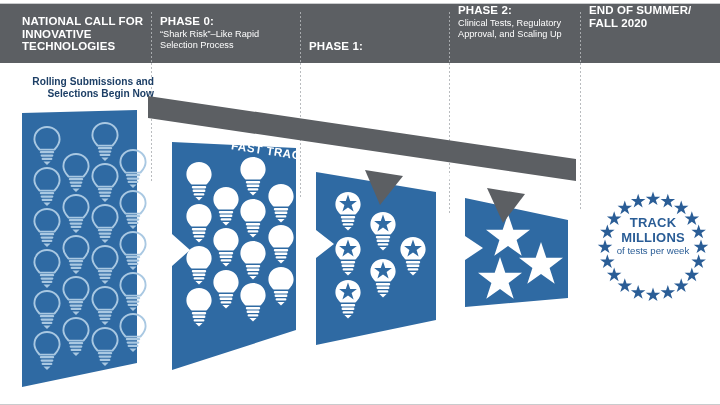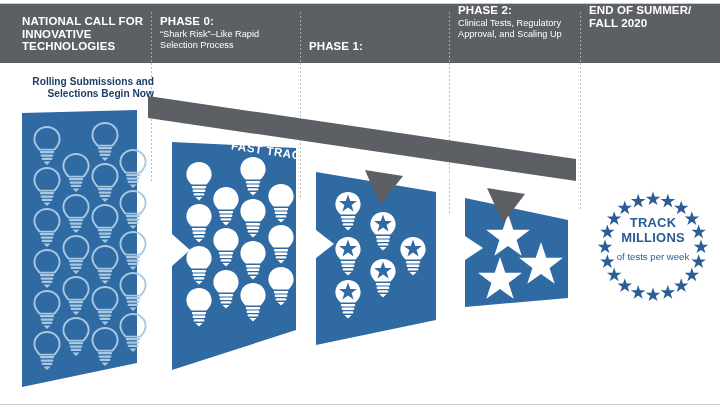--- a/index.html
+++ b/index.html
@@ -37,21 +37,21 @@
   
   #art{position:absolute;left:0;top:0;width:720px;height:405px;}
 
   
 
   
   .deploy{position:absolute;left:594px;top:188px;width:118px;height:118px;}
   .deploytext{position:absolute;left:594px;top:215px;width:118px;text-align:center;color:#2a5d96;}
   .deploytext .d1{font-size:13px;font-weight:bold;line-height:15px;letter-spacing:.2px;}
   .deploytext .d2{font-size:13px;font-weight:bold;line-height:15px;letter-spacing:.2px;}
-  .deploytext .d3{font-size:9.6px;font-weight:normal;line-height:12px;margin-top:6px;}
+  .deploytext .d3{font-size:9.6px;font-weight:normal;line-height:12px;margin-top:0;}
 
   
   .botrule{position:absolute;left:0;bottom:0;width:720px;height:1px;background:#c9cbcd;}
 </style>
 </head>
 <body>
 
 <div id="stage">
 
   <div class="toprule"></div>

